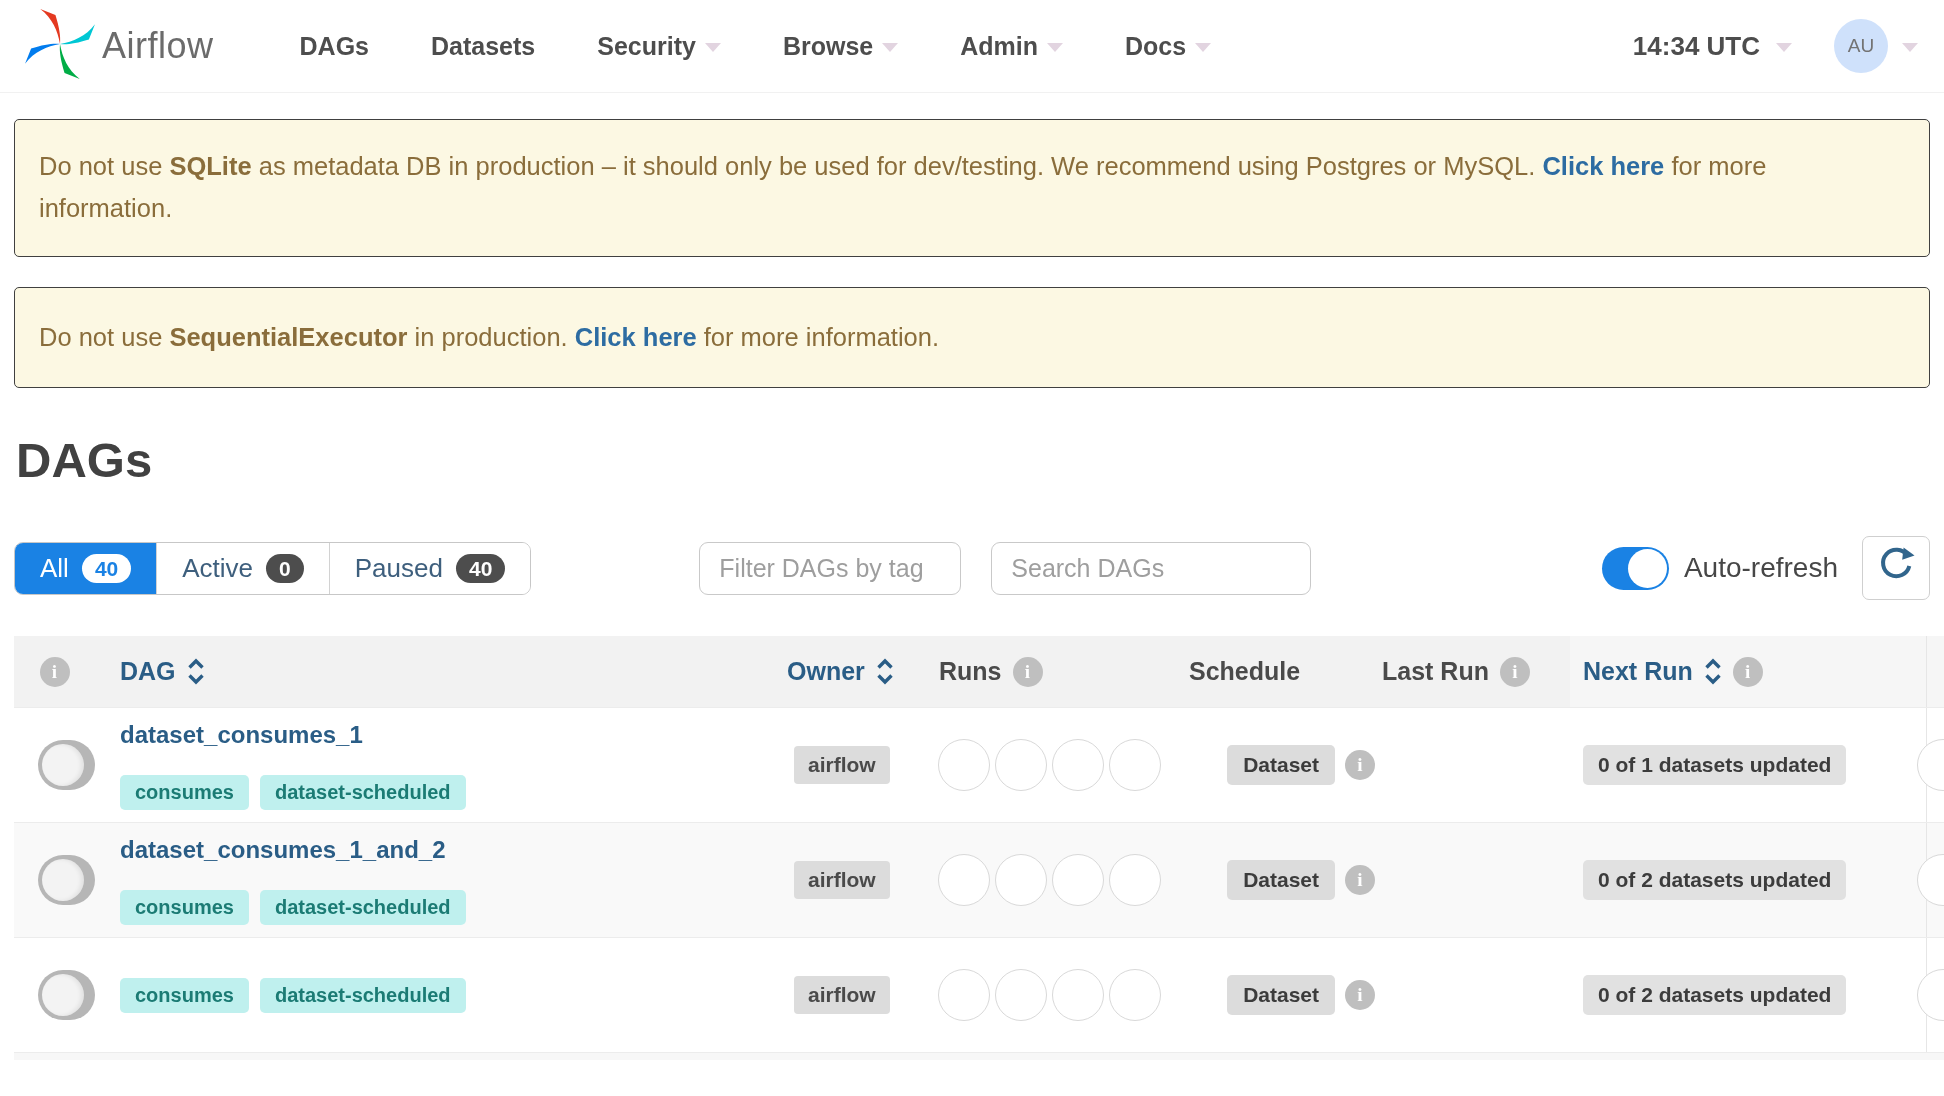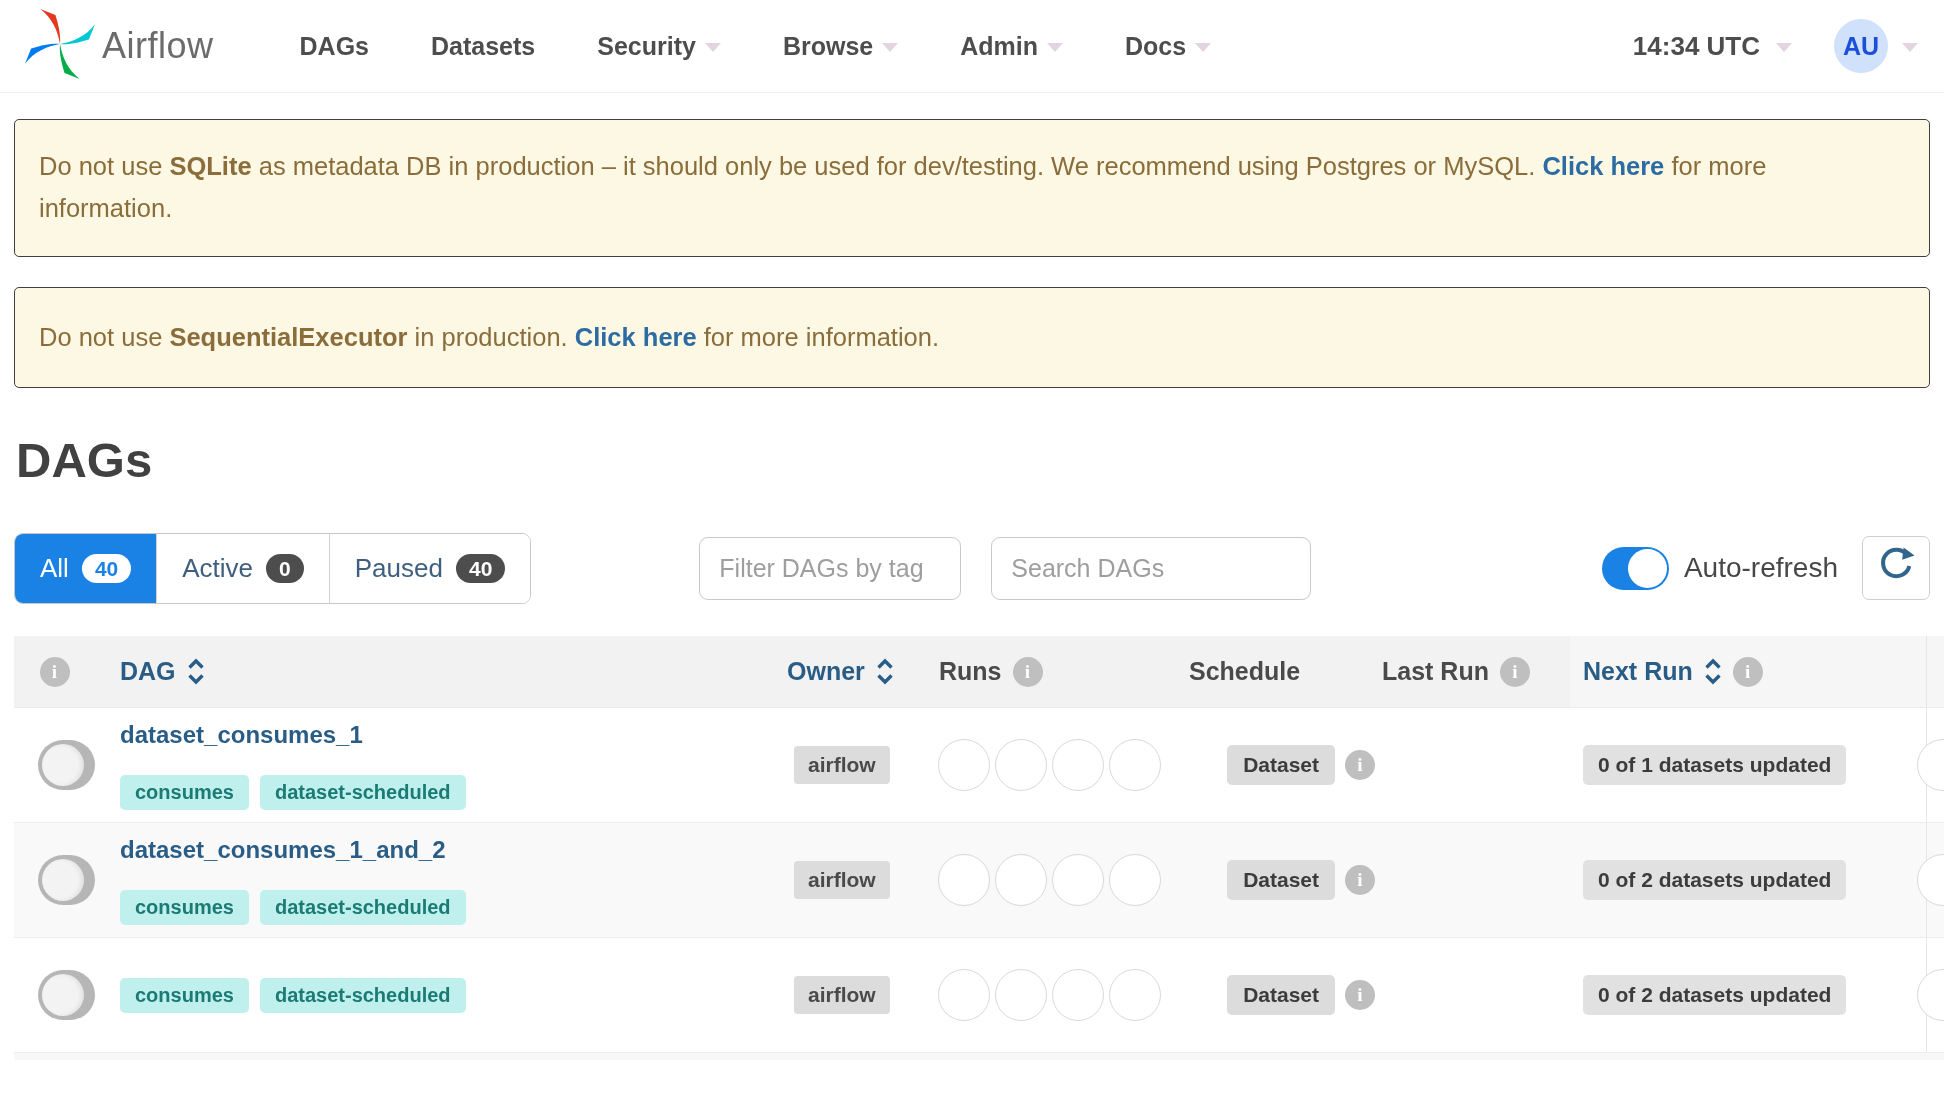--- a/index.html
+++ b/index.html
@@ -8,44 +8,44 @@
 
   
   .navbar{height:93px;display:flex;align-items:center;padding:0 22px;border-bottom:1px solid #f1f1f1;}
   .brand{display:flex;align-items:center;gap:4px;margin-right:86px;}
   .brand-text{font-size:36px;color:#6b6b6b;letter-spacing:.5px;}
   .nav-item{display:flex;align-items:center;gap:9px;margin-right:62px;font-size:25px;font-weight:700;color:#4d4d4d;cursor:pointer;}
   .caret{width:0;height:0;border-left:8px solid transparent;border-right:8px solid transparent;border-top:9px solid #e2d4e0;margin-top:3px;}
   .nav-spacer{flex:1;}
   .clock{font-size:26px;font-weight:700;color:#4d4d4d;}
   .clock-caret{margin-left:16px;}
-  .avatar{width:54px;height:54px;border-radius:50%;background:#cfe1fb;color:#1d4ed8;font-size:25px;font-weight:700;
+  .avatar{width:54px;height:54px;border-radius:50%;background:#cfe1fb;color:#737373;font-size:19px;font-weight:400;
     display:flex;align-items:center;justify-content:center;margin-left:42px;}
   .avatar-caret{margin-left:14px;margin-right:4px;}
 
   
   .alert{margin:26px 14px 0 14px;background:#fcf8e3;border:1px solid #404040;border-radius:5px;
     padding:26px 24px;color:#8a6d3b;font-size:25.5px;line-height:1.64;}
   .alert + .alert{margin-top:30px;padding:29px 24px;}
   .alert b{font-weight:700;}
   .alert-link{color:#2d6ca2;font-weight:700;cursor:pointer;}
 
   
   .page-title{margin:44px 0 0 16px;font-size:49px;font-weight:700;color:#414141;}
 
   
   .controls{display:flex;align-items:center;margin:48px 14px 0 14px;height:64px;}
-  .tab-group{display:flex;align-items:stretch;height:71px;border:1px solid #c7c7c7;border-radius:9px;overflow:hidden;background:#fff;}
+  .tab-group{display:flex;align-items:stretch;height:53px;border:1px solid #c7c7c7;border-radius:9px;overflow:hidden;background:#fff;}
   .tab{display:flex;align-items:center;gap:13px;padding:0 25px;font-size:26px;color:#3e5f7d;cursor:pointer;background:#fff;}
   .tab + .tab{border-left:1px solid #d2d2d2;}
   .tab.active{background:#1a82e4;color:#fff;}
   .count{border-radius:999px;padding:4px 13px;font-size:21px;font-weight:700;line-height:1;}
   .tab.active .count{background:#fff;color:#1a82e4;}
   .tab:not(.active) .count{background:#4d4d4d;color:#fff;}
-  .text-input{height:63px;border:1.5px solid #c9c9c9;border-radius:9px;font-size:25px;padding:0 19px;color:#444;outline:none;
+  .text-input{height:53px;border:1.5px solid #c9c9c9;border-radius:9px;font-size:25px;padding:0 19px;color:#444;outline:none;
     font-family:"Liberation Sans",sans-serif;}
   .text-input::placeholder{color:#9e9e9e;}
   .filter-input{width:262px;margin-left:168px;}
   .search-input{width:320px;margin-left:30px;}
   .autorefresh{margin-left:auto;display:flex;align-items:center;}
   .toggle-on{position:relative;width:67px;height:43px;border-radius:999px;background:#1a82e4;cursor:pointer;}
   .toggle-on .knob{position:absolute;right:2px;top:2px;width:39px;height:39px;border-radius:50%;background:#fff;}
   .autorefresh-label{margin-left:15px;font-size:28px;color:#474747;}
   .refresh-btn{margin-left:24px;width:68px;height:64px;border:1px solid #cfcfcf;border-radius:7px;background:#fff;
     display:flex;align-items:center;justify-content:center;cursor:pointer;}

